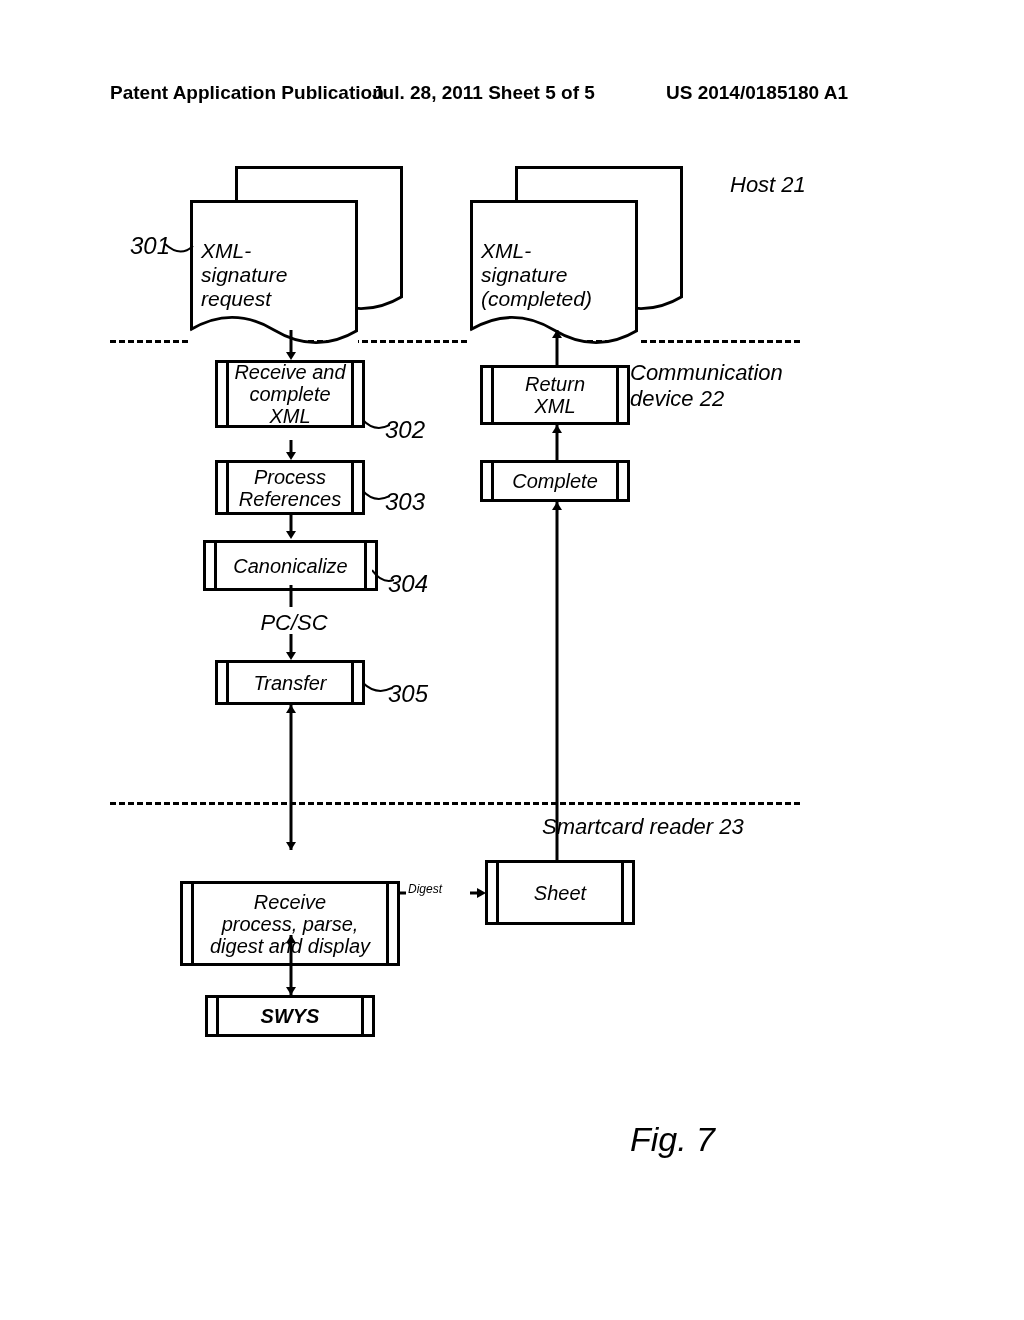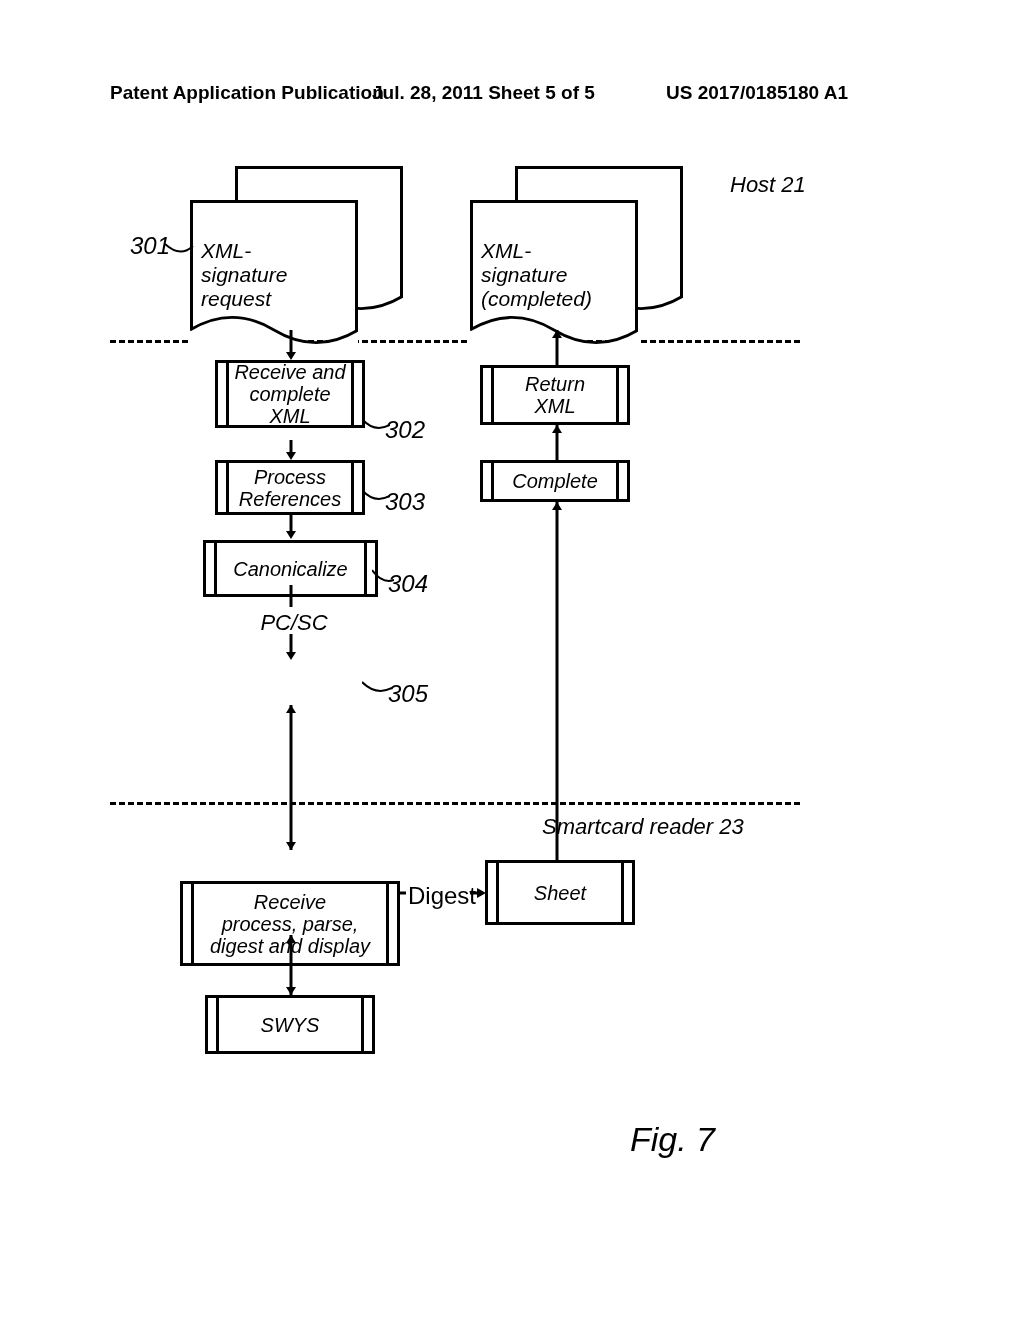--- a/index.html
+++ b/index.html
@@ -88,21 +88,22 @@
     font-size: 24px;
   }
   .mid-label {
     position: absolute;
     font-style: italic;
     font-size: 22px;
     text-align: center;
   }
   .tiny-label {
     position: absolute;
-    font-size: 24px;
+    font-style: italic;
+    font-size: 12px;
   }
   .fig-caption {
     position: absolute;
     font-style: italic;
     font-size: 34px;
     margin-top: 47px;
   }
   svg.edge {
     position: absolute;
     overflow: visible;
@@ -110,26 +111,28 @@
   .leader {
     position: absolute;
   }
 </style>
 </head>
 <body>
 
 <div class="header">
   <span class="left">Patent Application Publication</span>
   <span class="mid">Jul. 28, 2011  Sheet 5 of 5</span>
-  <span class="right">US 2017/0185180 A1</span>
+  <span class="right">US 2014/0185180 A1</span>
 </div>
 
 <div class="diagram">
 
   <div class="layer-label" style="left:620px; top:12px;">Host 21</div>
+  <div class="layer-label" style="left:520px; top:200px; white-space:pre-line;">Communication
+device 22</div>
   <div class="layer-label" style="left:432px; top:654px;">Smartcard reader 23</div>
 
   <div class="dash" style="left:0px; top:180px; width:690px;"></div>
   <div class="dash" style="left:0px; top:642px; width:690px;"></div>
 
   <div class="doc-shape" style="left:125px; top:6px; width:168px; height:130px;">
     <div class="wave">
         <svg viewBox="0 0 100 20" preserveAspectRatio="none">
           <path d="M0 10 Q25 -4 50 10 T100 10 L100 20 L0 20 Z" fill="#fff"></path>
           <path d="M0 10 Q25 -4 50 10 T100 10" fill="none" stroke="#000" stroke-width="1.6"></path>
@@ -170,31 +173,34 @@
 
   <div class="proc" style="left:105px; top:200px; width:150px; height:68px;">
     <span style="white-space:pre-line;">Receive and
 complete
 XML</span>
   </div>
   <div class="proc" style="left:105px; top:300px; width:150px; height:55px;">
     <span style="white-space:pre-line;">Process
 References</span>
   </div>
-  <div class="proc" style="left:93px; top:380px; width:175px; height:57px;">
+  <div class="proc" style="left:93px; top:380px; width:175px; height:51px;">
     <span>Canonicalize</span>
   </div>
   <div class="mid-label" style="left:144px; top:450px; width:80px;">PC/SC</div>
+  <div class="proc" style="left:105px; top:500px; width:150px; height:45px;">
+    <span>Transfer</span>
+  </div>
 
   <div class="proc" style="left:70px; top:690px; width:220px; height:85px;margin-top:31px;">
     <span style="white-space:pre-line;">Receive
 process, parse,
 digest and display</span>
   </div>
-  <div class="proc" style="left:95px; top:835px; width:170px; height:59px;">
+  <div class="proc" style="left:95px; top:835px; width:170px; height:42px;font-weight:bold;">
     <span>SWYS</span>
   </div>
   <div class="proc" style="left:375px; top:700px; width:150px; height:65px;">
     <span>Sheet</span>
   </div>
   <div class="tiny-label" style="left:298px; top:722px;">Digest</div>
 
   <div class="proc" style="left:370px; top:300px; width:150px; height:42px;">
     <span>Complete</span>
   </div>

